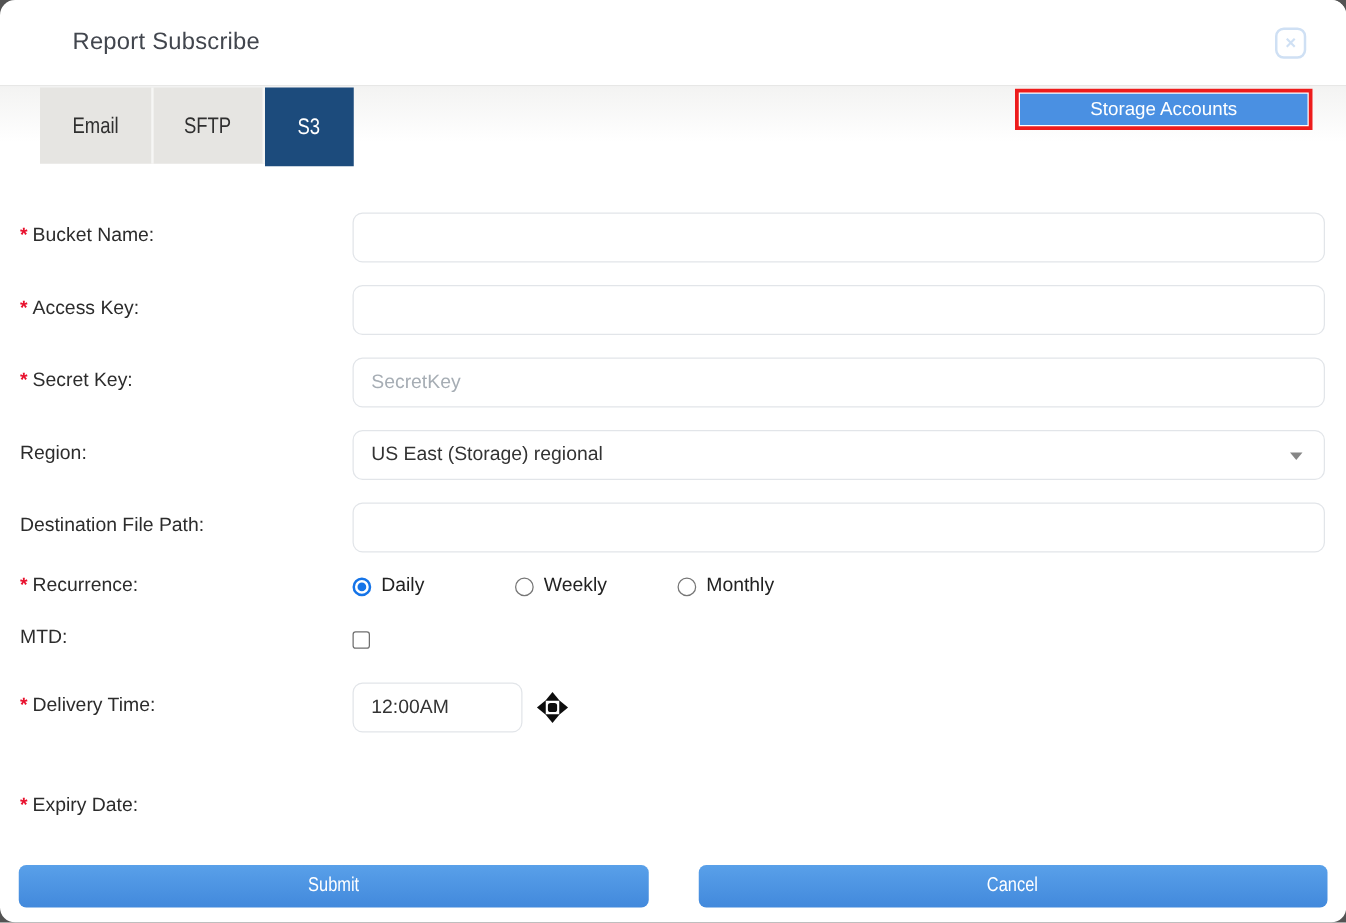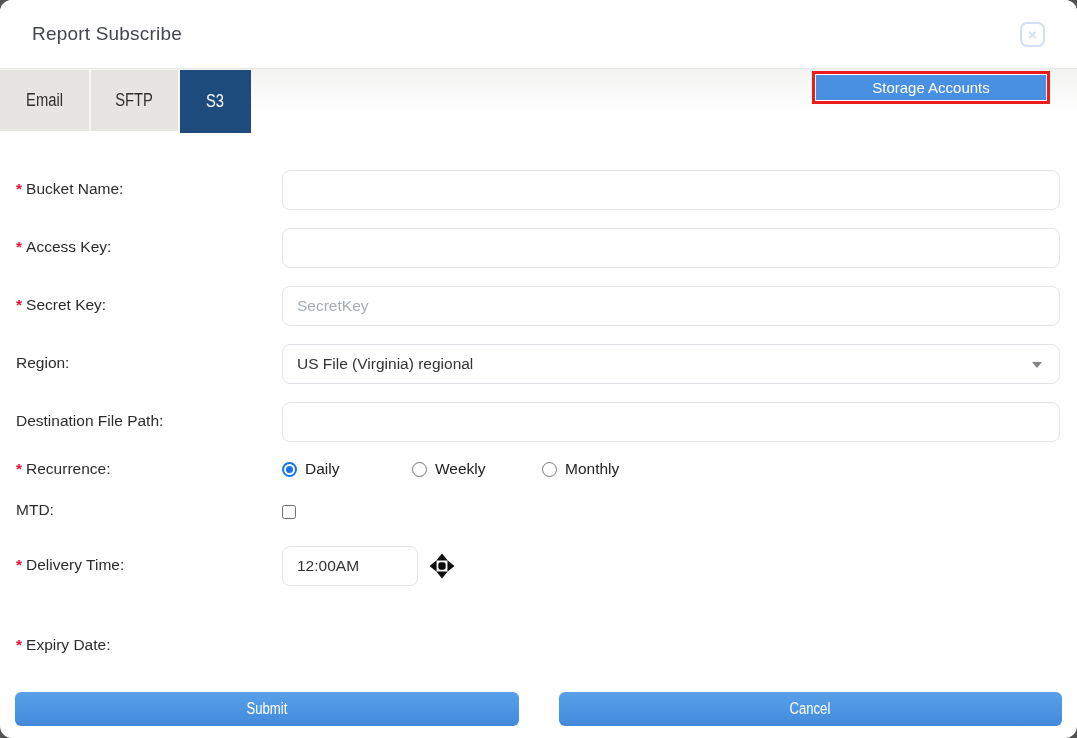--- a/index.html
+++ b/index.html
@@ -5,34 +5,34 @@
   * { box-sizing: border-box; margin: 0; padding: 0; }
   html,body { width:1077px; height:738px; overflow:hidden;
               font-family:"Liberation Sans", sans-serif; }
   body { background:#535353; position:relative; }
 
   .dialog { position:absolute; inset:0; background:#fff; border-radius:12px;
             overflow:hidden; display:flex; flex-direction:column; }
 
   
   .header { height:68px; flex:none; display:flex; align-items:center;
-            justify-content:space-between; padding:0 32px; background:#fff; }
+            justify-content:space-between; padding:0 32px; background:#fff;margin-left:26px; }
   .title { font-size:19px; color:#42464e; letter-spacing:.2px; }
   .close { width:25px; height:25px; border:2px solid #cfe0f4; border-radius:7px;
            color:#cfe0f4; font-size:15px; font-weight:bold; line-height:1;
            display:flex; align-items:center; justify-content:center; cursor:pointer; }
 
   
   .tabbar { height:65px; flex:none; position:relative; border-top:1px solid #e7e7e6;
             background:linear-gradient(180deg,#f3f3f2 0%,#ffffff 70%);
             display:flex; align-items:flex-start; }
   .tab { height:61px; margin-top:1px; display:flex; align-items:center; justify-content:center;
          background:#e6e5e2; color:#2f2f2f; font-size:18px; cursor:pointer;
          border-right:2px solid #f6f6f5; }
-  .tab.t-email { width:91px; }
+  .tab.t-email { width:91px;margin-left:32px; }
   .tab.t-sftp  { width:89px;justify-content:center; }
   .tab.active  { width:71px; height:63px; background:#1c4b7c; color:#fff; border-right:none; }
   .cond { display:inline-block; transform:scaleX(.82); }
 
   .storage-outline { position:absolute; top:2px; right:27px; border:3px solid #ed1c1c;
                      background:#fff; padding:1px; }
   .storage-btn { width:230px; height:25px; border:none; background:#4a90e2; color:#fff;
                  font-size:15px; font-family:"Liberation Sans",sans-serif; cursor:pointer;
                  display:flex; align-items:center; justify-content:center; }
 
@@ -142,21 +142,21 @@
         <input class="inp" placeholder="SecretKey" style="">
       </div>
     </div>
 
     <div class="row">
       <div class="lbl">
         <span>Region:</span>
       </div>
       <div class="fld">
         <div class="select">
-          <span>US File (Virginia) regional</span>
+          <span>US East (Storage) regional</span>
           <span class="tri"></span>
         </div>
       </div>
     </div>
 
     <div class="row">
       <div class="lbl">
         <span>Destination File Path:</span>
       </div>
       <div class="fld">

